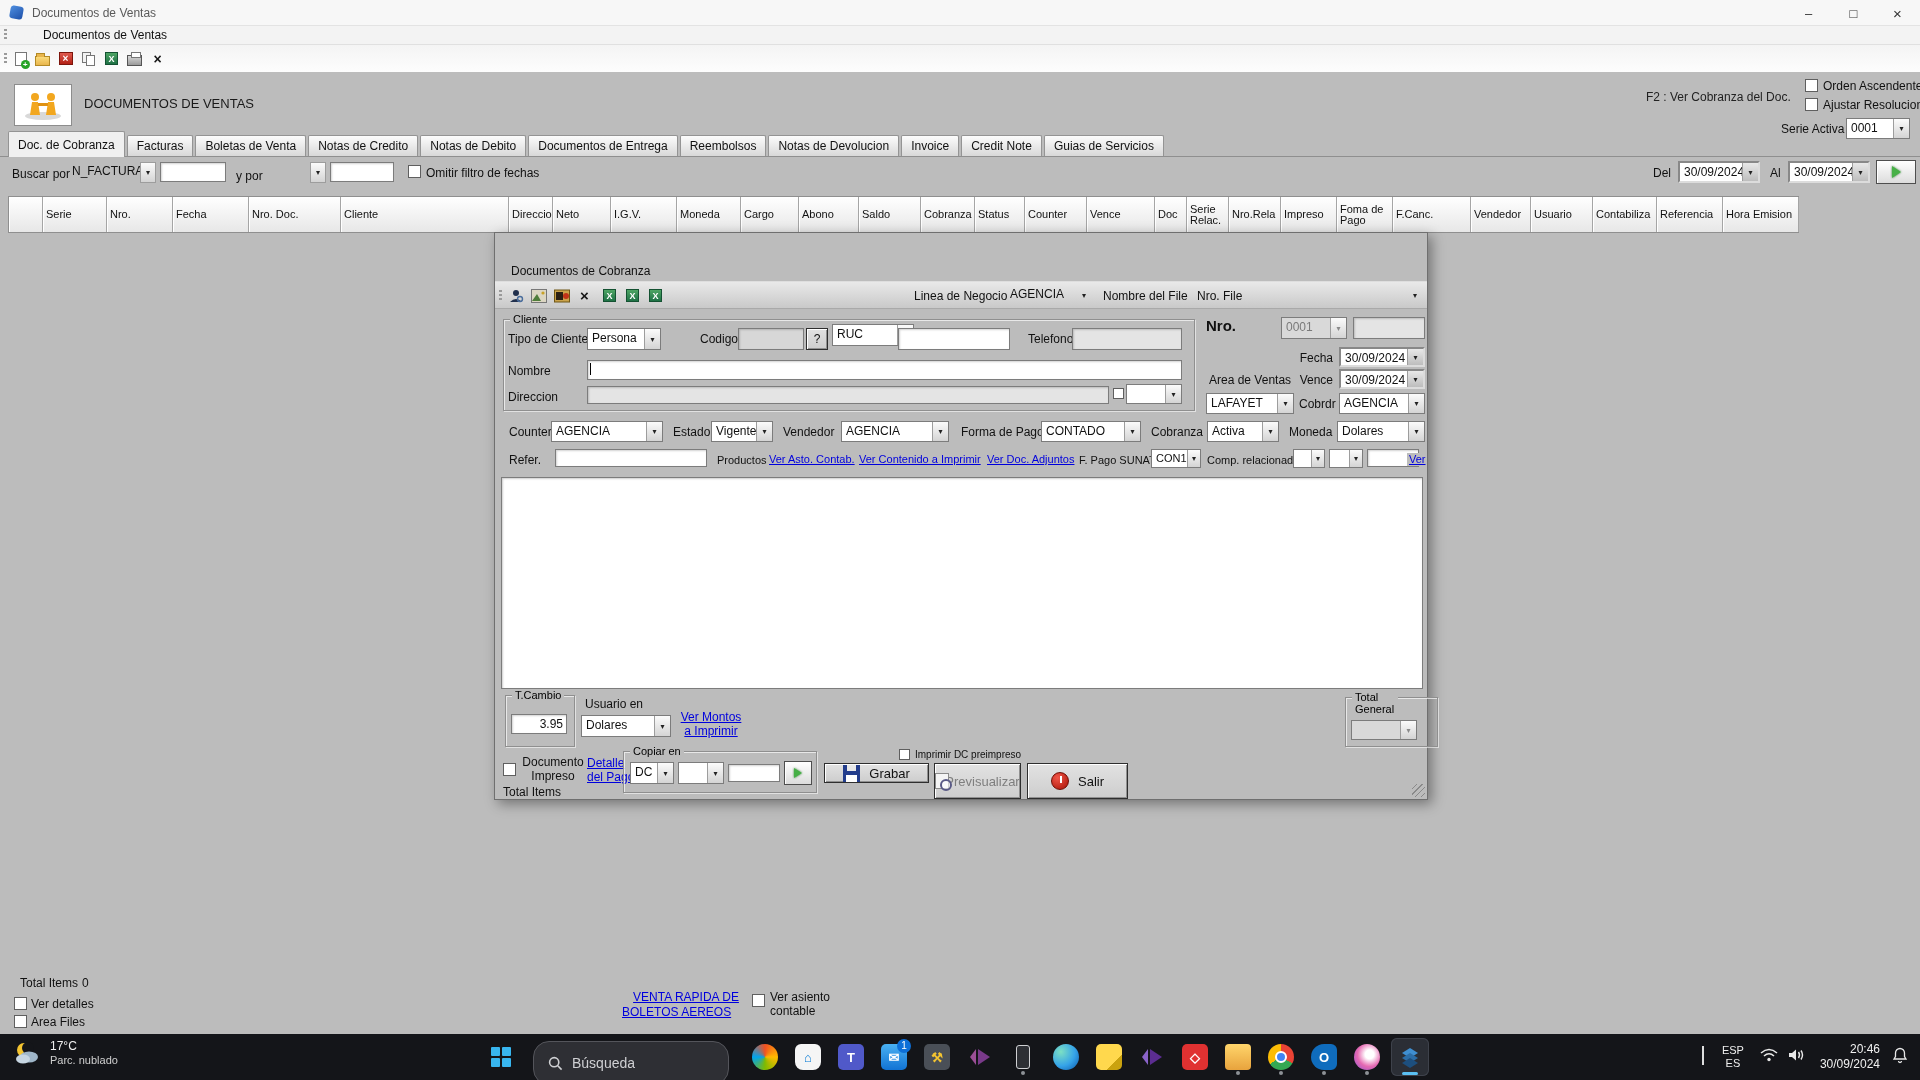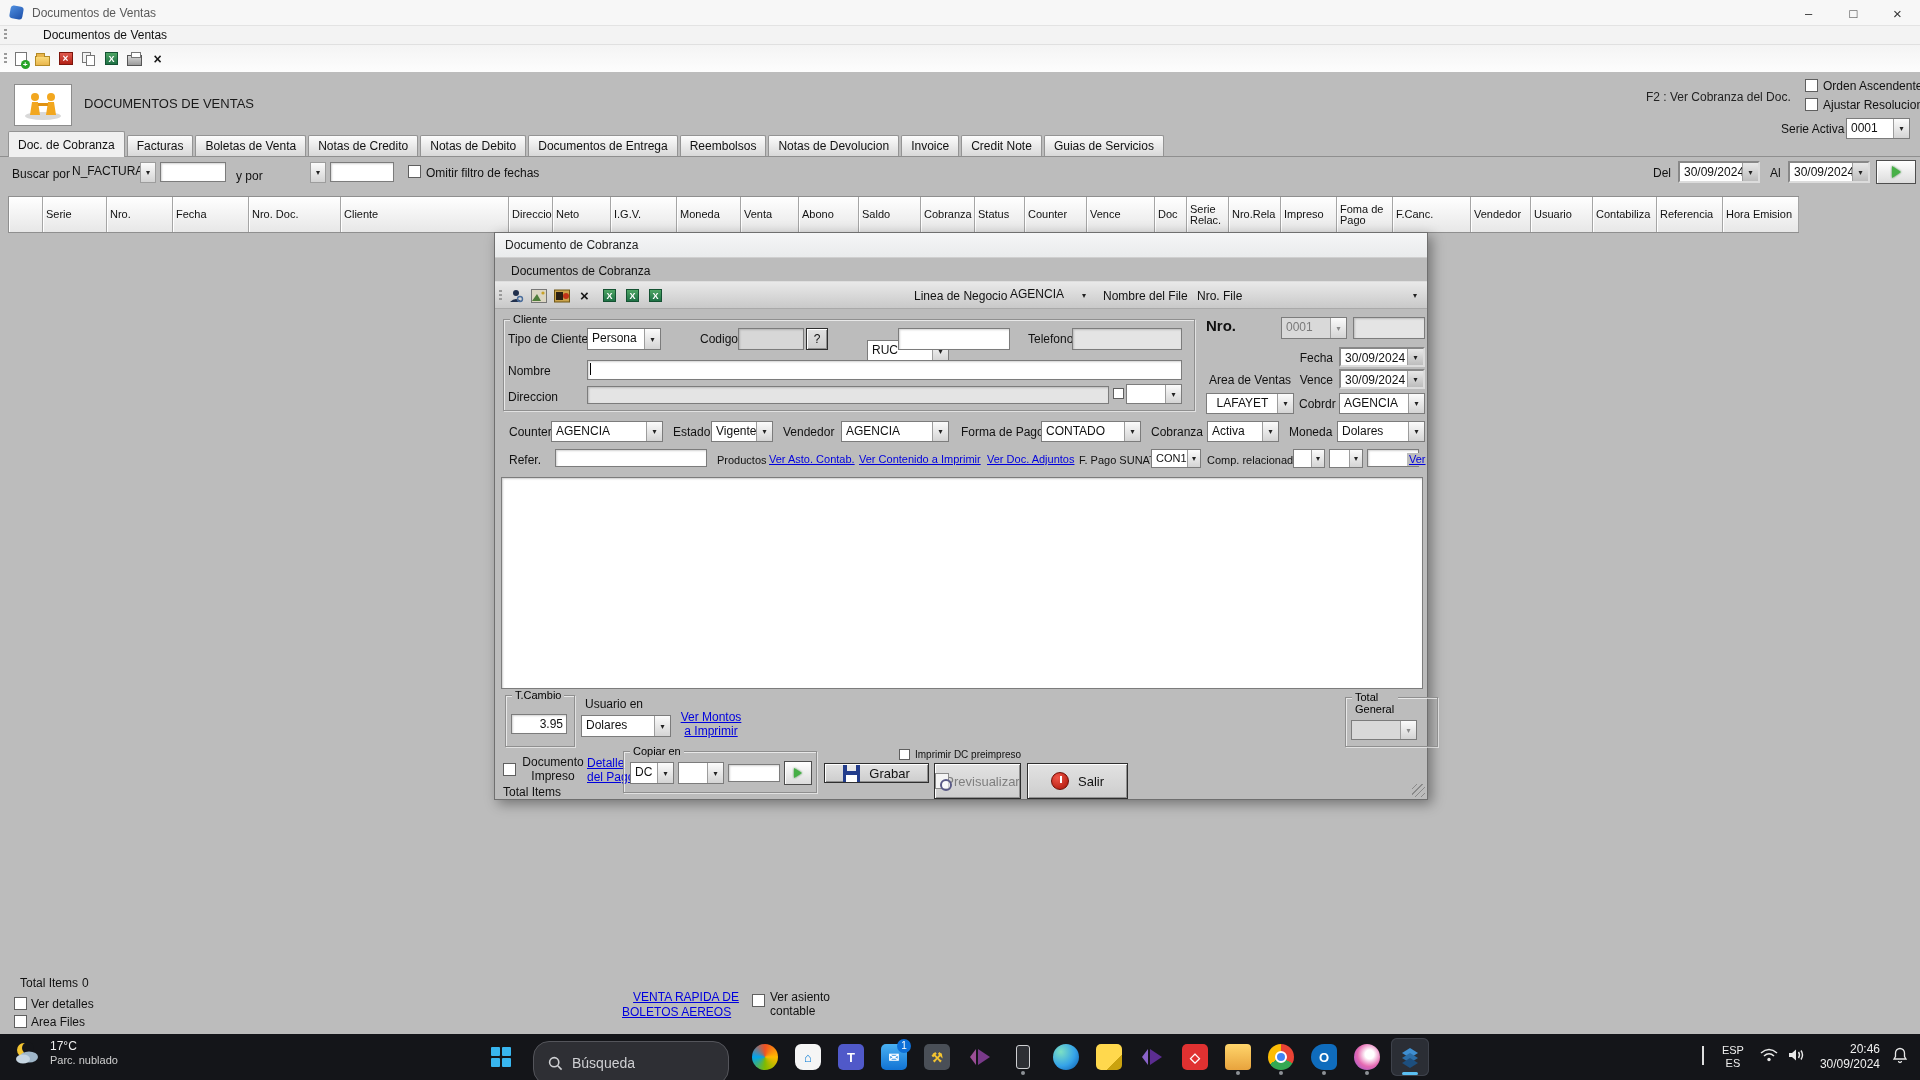--- a/index.html
+++ b/index.html
@@ -228,21 +228,21 @@
     <span class="gc" style="width:34px;"></span>
     <span class="gc" style="width:64px;">Serie</span>
     <span class="gc" style="width:66px;">Nro.</span>
     <span class="gc" style="width:76px;">Fecha</span>
     <span class="gc" style="width:92px;">Nro. Doc.</span>
     <span class="gc" style="width:168px;">Cliente</span>
     <span class="gc" style="width:44px;white-space:nowrap;">Direccion</span>
     <span class="gc" style="width:58px;">Neto</span>
     <span class="gc" style="width:66px;">I.G.V.</span>
     <span class="gc" style="width:64px;">Moneda</span>
-    <span class="gc" style="width:58px;">Venta</span>
+    <span class="gc" style="width:58px;">Cargo</span>
     <span class="gc" style="width:60px;">Abono</span>
     <span class="gc" style="width:62px;">Saldo</span>
     <span class="gc" style="width:54px;white-space:nowrap;">Cobranza</span>
     <span class="gc" style="width:50px;">Status</span>
     <span class="gc" style="width:62px;">Counter</span>
     <span class="gc" style="width:68px;">Vence</span>
     <span class="gc" style="width:32px;">Doc</span>
     <span class="gc" style="width:42px;">Serie Relac.</span>
     <span class="gc" style="width:52px;">Nro.Rela</span>
     <span class="gc" style="width:56px;">Impreso</span>
@@ -261,23 +261,20 @@
   <span class="lbl" style="left:31px;top:997px;">Ver detalles</span>
   <span class="checkbox" style="left:14px;top:1015px;"></span>
   <span class="lbl" style="left:31px;top:1015px;">Area Files</span>
 
   <span class="link" style="left:622px;top:991px;width:128px;text-align:center;">VENTA RAPIDA DE</span>
   <span class="link" style="left:622px;top:1006px;width:128px;text-align:left;">BOLETOS AEREOS</span>
   <span class="checkbox" style="left:752px;top:994px;"></span>
   <span class="lbl" style="left:770px;top:990px;width:80px;white-space:normal;">Ver asiento contable</span>
 
   <div class="dialog">
-    <div class="dlg-title">
-      <span>Documento de Cobranza</span>
-    </div>
     <span class="dlg-caption">Documentos de Cobranza</span>
 
     <div class="dlg-toolbar">
       <span class="drag-dots" style="top:8px;"></span>
       <span class="tb-ico" style="left:12px;top:5px;">
         <svg width="16" height="16" viewBox="0 0 16 16">
             <circle cx="8" cy="5" r="3" fill="#21304d"></circle>
             <path d="M2 14 Q8 8 14 14 Z" fill="#21304d"></path>
             <circle cx="12" cy="11" r="2.5" fill="none" stroke="#4a6d9c" stroke-width="1.4"></circle>
           </svg>
@@ -325,21 +322,21 @@
     <div class="group" style="left:8px;top:86px;width:692px;height:92px;">
       <span class="gl">Cliente</span>
       <span class="lbl" style="left:4px;top:12px;">Tipo de Cliente</span>
       <span class="combo" style="left:83px;top:8px;width:74px;height:22px;">
         <span class="v">Persona</span>
           <span class="a">▾</span>
       </span>
       <span class="lbl" style="left:196px;top:12px;">Codigo</span>
       <span class="tf dis" style="left:234px;top:8px;width:66px;height:22px;"></span>
       <span class="btn3" style="left:302px;top:8px;width:22px;height:22px;font-size:12px;">?</span>
-      <span class="combo" style="left:328px;top:20px;width:82px;height:22px;margin-left:35px;">
+      <span class="combo" style="left:328px;top:4px;width:82px;height:22px;">
         <span class="v">RUC</span>
           <span class="a">▾</span>
       </span>
       <span class="tf" style="left:394px;top:8px;width:112px;height:22px;"></span>
       <span class="lbl" style="left:524px;top:12px;">Telefono</span>
       <span class="tf dis2" style="left:568px;top:8px;width:110px;height:22px;"></span>
 
       <span class="lbl" style="left:4px;top:44px;">Nombre</span>
       <span class="tf dis2" style="left:83px;top:40px;width:595px;height:20px;background:#fff;">
           <i class="caret" style="left:2px;top:2px;"></i>
@@ -365,21 +362,21 @@
     <span class="combo" style="left:844px;top:114px;width:86px;height:20px;border:2px inset #dcdcdc;">
       <span class="v">30/09/2024</span>
         <span class="a" style="background:linear-gradient(#e8e8e8,#bdbdbd);">▾</span>
     </span>
     <span class="lbl" style="left:714px;top:140px;">Area de Ventas</span>
     <span class="lbl" style="left:800px;top:140px;width:38px;text-align:right;">Vence</span>
     <span class="combo" style="left:844px;top:136px;width:86px;height:20px;border:2px inset #dcdcdc;">
       <span class="v">30/09/2024</span>
         <span class="a" style="background:linear-gradient(#e8e8e8,#bdbdbd);">▾</span>
     </span>
-    <span class="combo" style="left:711px;top:160px;width:88px;height:21px;text-align:center;">
+    <span class="combo" style="left:711px;top:160px;width:88px;height:21px;">
       <span class="v">LAFAYET</span>
         <span class="a">▾</span>
     </span>
     <span class="lbl" style="left:804px;top:164px;">Cobrdr</span>
     <span class="combo" style="left:844px;top:160px;width:86px;height:21px;">
       <span class="v">AGENCIA</span>
         <span class="a">▾</span>
     </span>
 
     <span class="lbl" style="left:14px;top:192px;">Counter</span>

